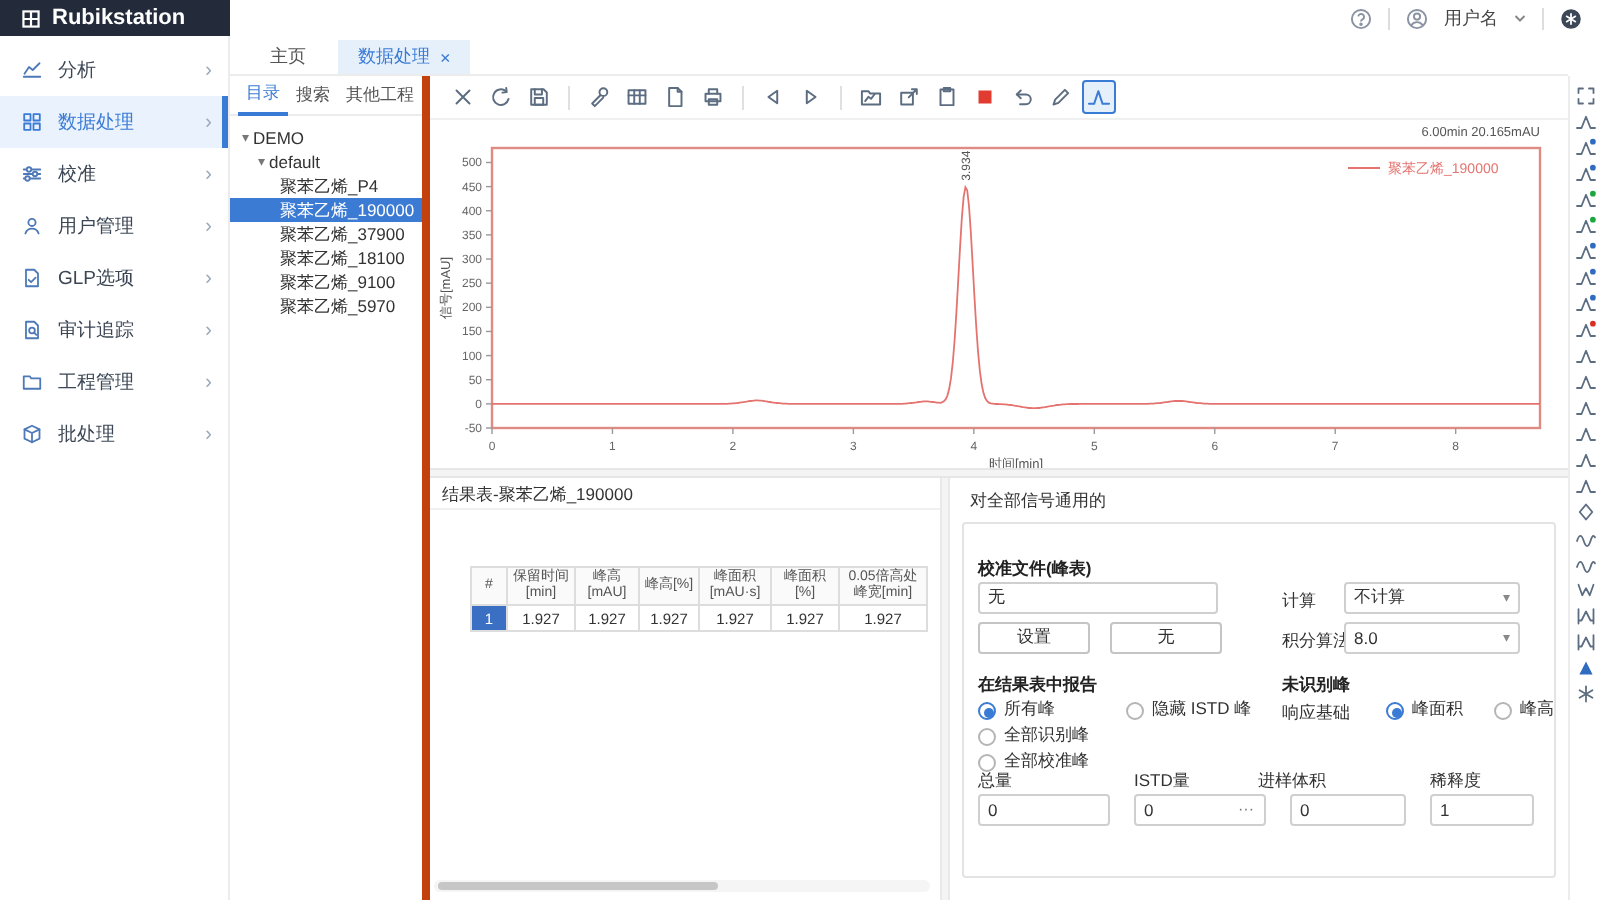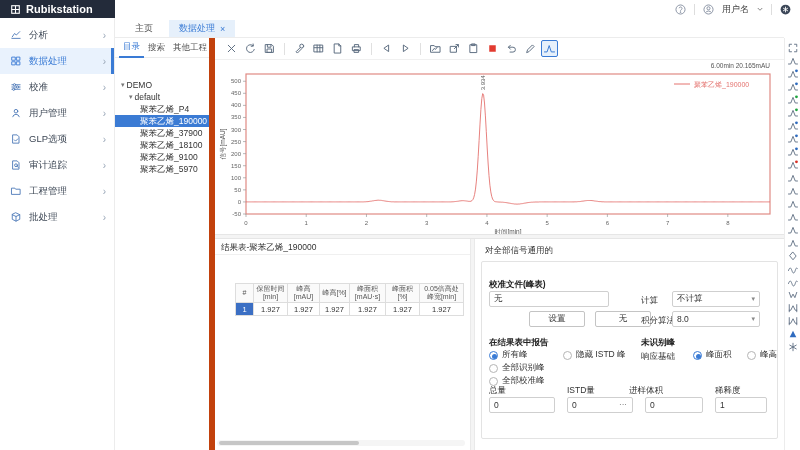--- a/index.html
+++ b/index.html
@@ -24,25 +24,25 @@
   
   #sidebar { position:absolute; left:0; top:18px; width:115px; height:432px; background:#fff; border-right:1px solid #ececec; padding-top:4px; }
   .side-item { height:26px; display:flex; align-items:center; gap:7px; padding:0 8px 0 10px; color:#3c4654; cursor:pointer; position:relative; }
   .side-item .lbl { flex:1; font-size:9.5px; }
   .side-item .chev { color:#9aa7b8; font-size:10px; }
   .side-item.active { background:#e9f2fd; color:#3a7bd5; }
   .side-item.active .lbl { color:#3a7bd5; }
   .side-item.active::after { content:""; position:absolute; right:0; top:0; width:3px; height:100%; background:#3a7bd5; }
 
   
-  #treepanel { position:absolute; left:115px; top:38px; width:100px; height:412px; border-right:6px solid #c2410c; background:#fff; }
+  #treepanel { position:absolute; left:115px; top:38px; width:100px; height:412px; border-right:4px solid #c2410c; background:#fff; }
   #treetabs { display:flex; gap:0; border-bottom:1px solid #ececec; height:20px; align-items:center; padding:0 4px; }
   .tree-tab { font-size:8.5px; color:#555; padding:3px 4px; cursor:pointer; white-space:nowrap; }
   .tree-tab.active { color:#3a7bd5; border-bottom:2px solid #3a7bd5; }
-  #tree { padding-top:5px; font-size:8.5px; color:#333;margin-top:16px; }
+  #tree { padding-top:5px; font-size:8.5px; color:#333; }
   .tnode { height:12px; display:flex; align-items:center; white-space:nowrap; cursor:pointer; }
   .tnode .caret { color:#777; margin-right:2px; font-size:7px; }
   .tleaf { height:12px; line-height:12px; padding-left:25px; white-space:nowrap; cursor:pointer; }
   .tleaf.selected { background:#3b7bd4; color:#fff; }
 
   
   #workspace { position:absolute; left:215px; top:38px; width:569px; height:412px; background:#fff; }
   #main-toolbar { position:absolute; left:0; top:0; width:100%; height:22px; display:flex; align-items:center; gap:2px; padding-left:8px; border-bottom:1px solid #f0f0f0; }
   .ticon { width:17px; height:17px; display:flex; align-items:center; justify-content:center; cursor:pointer; border:1px solid transparent; border-radius:2px; }
   .ticon.active { border-color:#3a7bd5; background:#e6f0fb; }
@@ -69,21 +69,21 @@
   #hscroll .thumb { position:absolute; left:2px; top:1px; width:140px; height:4px; background:#c6c6c6; border-radius:2px; cursor:pointer; }
 
   
   #settings-title { position:absolute; left:10px; top:6px; font-size:8.5px; color:#333; }
   #settings-box { position:absolute; left:6px; top:22px; width:297px; height:178px; border:1px solid #e3e3e3; border-radius:2px; }
   .slabel { position:absolute; font-size:8.5px; color:#333; white-space:nowrap; }
   .slabel.bold { font-weight:bold; color:#222;text-align:right; }
   .sinput { position:absolute; height:16px; border:1px solid #cfcfcf; border-radius:2px; font-size:8.5px; color:#333;
     padding:0 4px; background:#fff; font-family:inherit; }
   .sbtn { position:absolute; height:16px; border:1px solid #c4c4c4; border-radius:2px; background:#fff; font-size:8.5px; color:#333;
-    display:flex; align-items:center; justify-content:center; cursor:pointer;margin-left:40px; }
+    display:flex; align-items:center; justify-content:center; cursor:pointer; }
   .sselect { position:absolute; height:16px; border:1px solid #cfcfcf; border-radius:2px; background:#fff; font-size:8.5px; color:#333;
     display:flex; align-items:center; padding:0 4px; cursor:pointer; }
   .sselect .sel-caret { margin-left:auto; color:#888; font-size:7px; }
   .radio { position:absolute; display:flex; align-items:center; gap:4px; font-size:8.5px; color:#333; cursor:pointer; white-space:nowrap; }
   .rdot { width:9px; height:9px; border:1px solid #b5b5b5; border-radius:50%; background:#fff; position:relative; flex:none; }
   .radio.on .rdot { border-color:#3a7bd5; }
   .radio.on .rdot::after { content:""; position:absolute; left:2px; top:2px; width:5px; height:5px; border-radius:50%; background:#3a7bd5; }
   .more-btn { position:absolute; font-size:8px; color:#777; cursor:pointer; }
 
   

